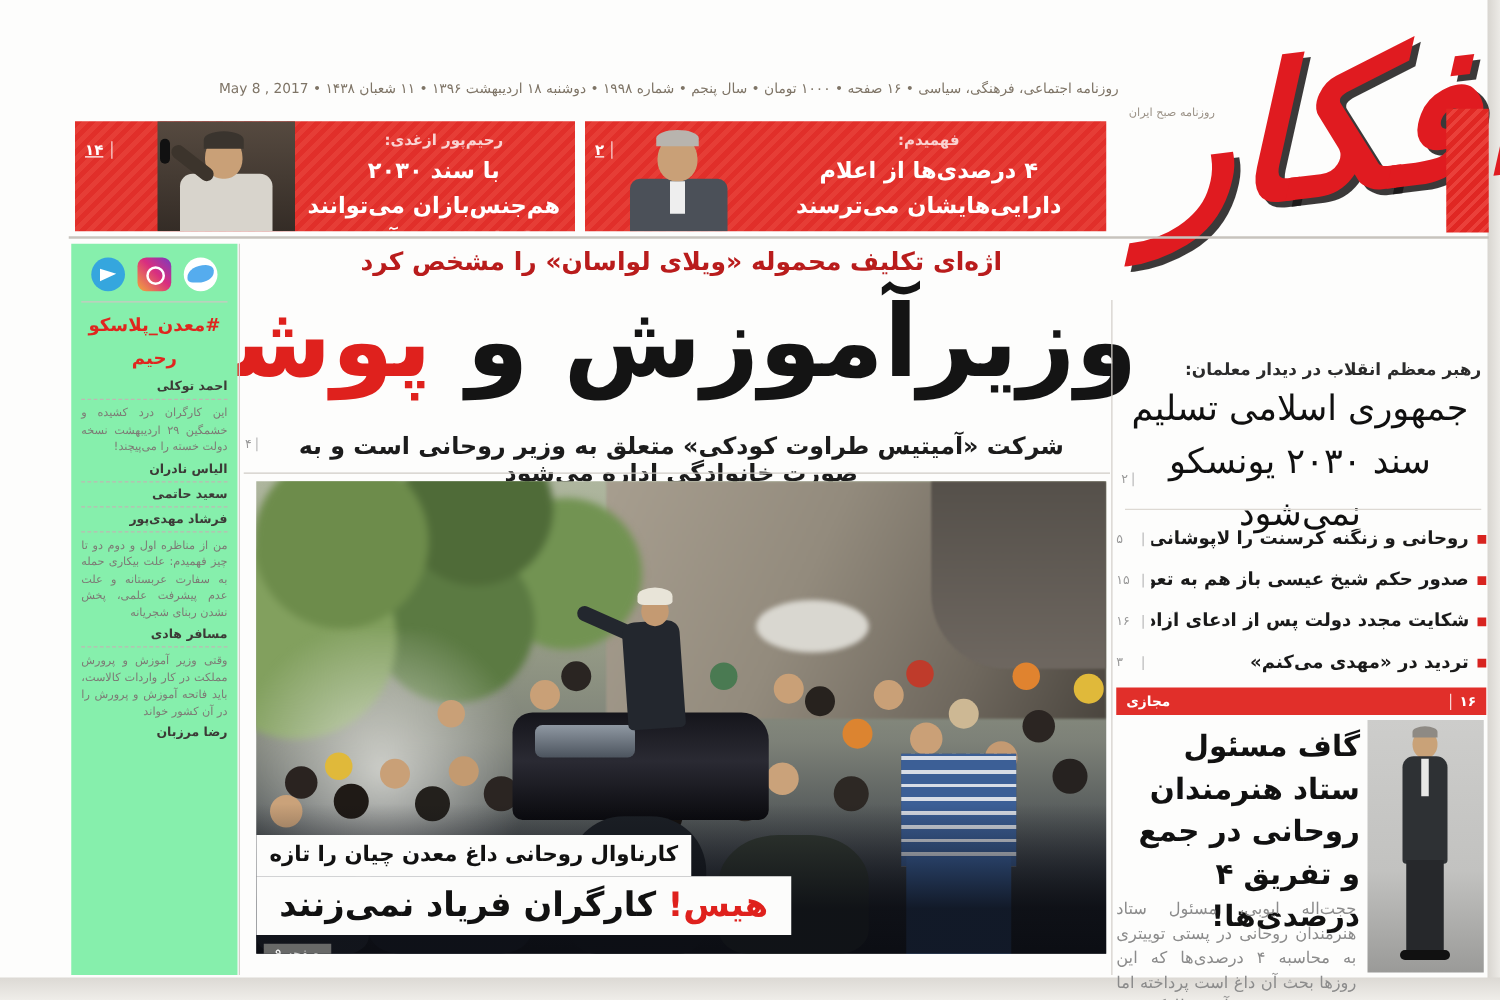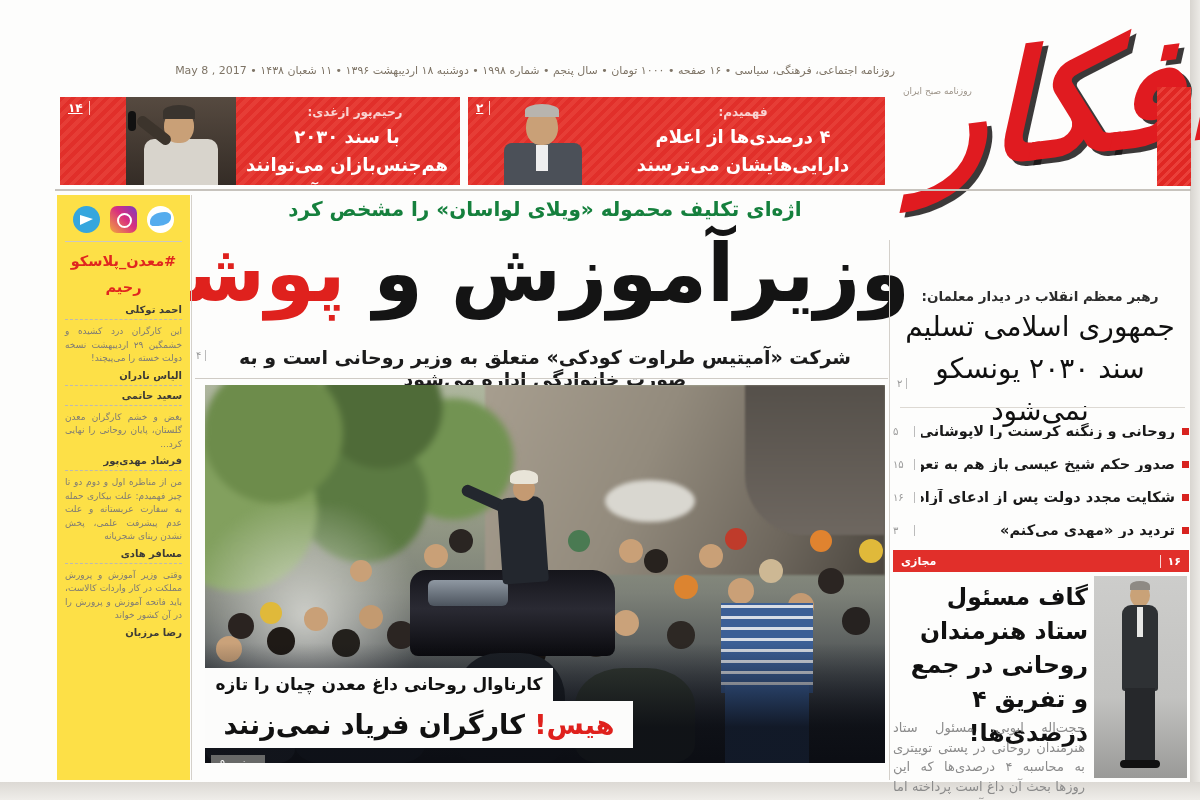--- a/index.html
+++ b/index.html
@@ -18,21 +18,21 @@
         text-shadow:5px 5px 0 rgba(25,22,22,.85);}
   .logo-tagline{position:absolute;left:903px;top:86px;font-size:9px;color:#9a9186;direction:rtl;}
   .logo-block{position:absolute;left:1157px;top:87px;width:34px;height:99px;background:
       repeating-linear-gradient(135deg,#e02723 0 4px,#ea403a 4px 7px);}
 
   
   .banner{position:absolute;top:97px;height:88px;background:
       repeating-linear-gradient(135deg,#e12f2a 0 4px,#e63d36 4px 8px);overflow:hidden;}
   .banner.left{left:60px;width:400px;}
   .banner.center{left:468px;width:417px;}
-  .pagebadge{position:absolute;left:8px;top:4px;color:#fff;font-size:12px;font-weight:bold;
+  .pagebadge{position:absolute;left:8px;top:16px;color:#fff;font-size:12px;font-weight:bold;
              padding-right:6px;border-right:1px solid rgba(255,255,255,.8);direction:rtl;text-decoration:underline;}
   .banner .kicker{position:absolute;top:8px;color:rgba(255,255,255,.78);font-size:12px;
                   font-weight:bold;direction:rtl;text-align:center;}
   .banner .title{position:absolute;top:26px;color:#fff;font-size:18px;font-weight:bold;
                  direction:rtl;text-align:center;line-height:1.55;}
   .banner.left .kicker{left:195px;width:200px;}
   .banner.left .title{left:178px;width:218px;}
   .banner.center .kicker{left:160px;width:230px;}
   .banner.center .title{left:150px;width:250px;}
   
@@ -42,21 +42,21 @@
   .p-head{position:absolute;border-radius:50% 50% 46% 46%;background:#c9a077;}
   .p-hair{position:absolute;border-radius:50% 50% 0 0;background:#3a342e;}
   .p-body{position:absolute;border-radius:8px 8px 0 0;}
   .p-shirt{position:absolute;background:#eee;}
   .p-arm{position:absolute;background:#3c342c;border-radius:6px;transform:rotate(38deg);}
 
   .rule-h1{position:absolute;left:55px;top:189px;width:1136px;height:2px;background:#c7c3bd;}
 
   
   .lead-kicker{position:absolute;left:200px;top:197px;width:690px;text-align:center;direction:rtl;
-               color:#15803d;font-size:20px;font-weight:bold;}
+               color:#b91c1c;font-size:20px;font-weight:bold;}
   .lead-headline{position:absolute;left:180px;top:214px;width:730px;height:126px;direction:rtl;
                  text-align:center;font-weight:bold;font-size:80px;line-height:120px;
                  letter-spacing:-2px;color:#141414;white-space:nowrap;}
   .lead-headline .red{color:#df211d;}
   .lead-page{position:absolute;left:196px;top:350px;font-size:10px;color:#999;
              border-right:1px solid #bbb;padding-right:4px;}
   .lead-sub{position:absolute;left:210px;top:346px;width:670px;text-align:center;direction:rtl;
             font-size:19px;font-weight:bold;color:#1c1c1c;}
   .rule-h2{position:absolute;left:195px;top:378px;width:693px;height:1px;background:#cfcbc5;}
 
@@ -114,21 +114,21 @@
      direction:rtl;text-align:center;font-size:17px;font-weight:bold;color:#111;line-height:33px;}
   .strip-main{position:absolute;left:0;top:316px;width:428px;height:47px;background:#fcfcfb;
      direction:rtl;text-align:center;font-weight:bold;font-size:27px;line-height:47px;color:#111;
      white-space:nowrap;}
   .strip-main .red{color:#df211d;}
   .photo-pagebadge{position:absolute;left:6px;top:370px;background:rgba(120,120,118,.85);
      color:#fff;font-size:10.5px;direction:rtl;padding:2px 9px;}
 
   
   .rule-v-right{position:absolute;left:889px;top:240px;width:1px;height:540px;background:#d4d0ca;}
-  .rc-kicker{position:absolute;left:895px;top:288px;width:290px;text-align:center;direction:rtl;
+  .rc-kicker{position:absolute;left:895px;top:288px;width:290px;direction:rtl;
      font-size:13.5px;font-weight:bold;color:#2c2c2c;}
   .rc-headline{position:absolute;left:893px;top:306px;width:294px;text-align:center;direction:rtl;
      font-size:28px;font-weight:normal;color:#101010;line-height:1.5;}
   .rc-page{position:absolute;left:897px;top:378px;font-size:10px;color:#999;
      border-right:1px solid #bbb;padding-right:4px;}
   .rc-rule{position:absolute;left:900px;top:407px;width:285px;height:1px;background:#ddd9d3;}
   .rc-item{position:absolute;left:893px;width:296px;height:30px;direction:rtl;display:flex;
      align-items:center;}
   .rc-item .bullet{width:7px;height:7px;background:#d8231f;margin-left:7px;flex:none;}
   .rc-item .txt{font-size:14.5px;font-weight:bold;color:#1a1a1a;flex:1;text-align:right;
@@ -146,21 +146,21 @@
   .rc-photo{position:absolute;left:1094px;top:576px;width:93px;height:202px;background:
      linear-gradient(180deg,#cdcdcb 0%,#c2c2c0 60%,#9a9a98 100%);overflow:hidden;}
   .rcp-head{position:absolute;left:36px;top:8px;width:20px;height:23px;background:#c9a278;border-radius:50%;}
   .rcp-hair{position:absolute;left:36px;top:5px;width:20px;height:9px;background:#8e8a84;border-radius:50% 50% 0 0;}
   .rcp-suit{position:absolute;left:28px;top:29px;width:36px;height:86px;background:#2e3134;border-radius:9px 9px 3px 3px;}
   .rcp-shirt{position:absolute;left:43px;top:31px;width:6px;height:30px;background:#e8e8e6;}
   .rcp-legs{position:absolute;left:31px;top:112px;width:30px;height:74px;background:#26282b;}
   .rcp-shoes{position:absolute;left:26px;top:184px;width:40px;height:8px;background:#111;border-radius:4px;}
 
   
-  .sidebar{position:absolute;left:57px;top:195px;width:133px;height:585px;background:#fde047;
+  .sidebar{position:absolute;left:57px;top:195px;width:133px;height:585px;background:#86efac;
      box-sizing:border-box;padding:6px 8px;overflow:hidden;}
   .rule-v-left{position:absolute;left:191px;top:195px;width:1px;height:585px;background:#d4d0ca;}
   .social{display:flex;justify-content:center;gap:10px;align-items:center;height:36px;}
   .soc{width:27px;height:27px;border-radius:50%;position:relative;flex:none;}
   .soc.tg{background:#35a6de;}
   .soc.tg:before{content:"";position:absolute;left:7px;top:9px;width:0;height:0;
      border-left:13px solid #fff;border-top:4px solid transparent;border-bottom:6px solid transparent;}
   .soc.ig{border-radius:7px;background:linear-gradient(45deg,#f2a73b,#d92e7f 55%,#7a3bbf);}
   .soc.ig:before{content:"";position:absolute;left:7px;top:7px;width:11px;height:11px;
      border:2px solid #fff;border-radius:50%;}
@@ -298,21 +298,20 @@
     <div>#معدن_پلاسکو</div>
     <div>رحیم</div>
   </div>
   <div class="tweet-author">احمد توکلی</div>
   <div class="tweet-sep"></div>
   <div class="tweet">این کارگران درد کشیده و خشمگین ۲۹ اردیبهشت نسخه دولت خسته را می‌پیچند!</div>
   <div class="tweet-author">الیاس نادران</div>
   <div class="tweet-sep"></div>
   <div class="tweet-author">سعید حاتمی</div>
   <div class="tweet-sep"></div>
-  <div class="tweet">بغض و خشم کارگران معدن گلستان، پایان روحانی را نهایی کرد...</div>
   <div class="tweet-author">فرشاد مهدی‌پور</div>
   <div class="tweet-sep"></div>
   <div class="tweet">من از مناظره اول و دوم دو تا چیز فهمیدم: علت بیکاری حمله به سفارت عربستانه و علت عدم پیشرفت علمی، پخش نشدن ربنای شجریانه</div>
   <div class="tweet-author">مسافر هادی</div>
   <div class="tweet-sep"></div>
   <div class="tweet">وقتی وزیر آموزش و پرورش مملکت در کار واردات کالاست، باید فاتحه آموزش و پرورش را در آن کشور خواند</div>
   <div class="tweet-author">رضا مرزبان</div>
 
 </div>
 

